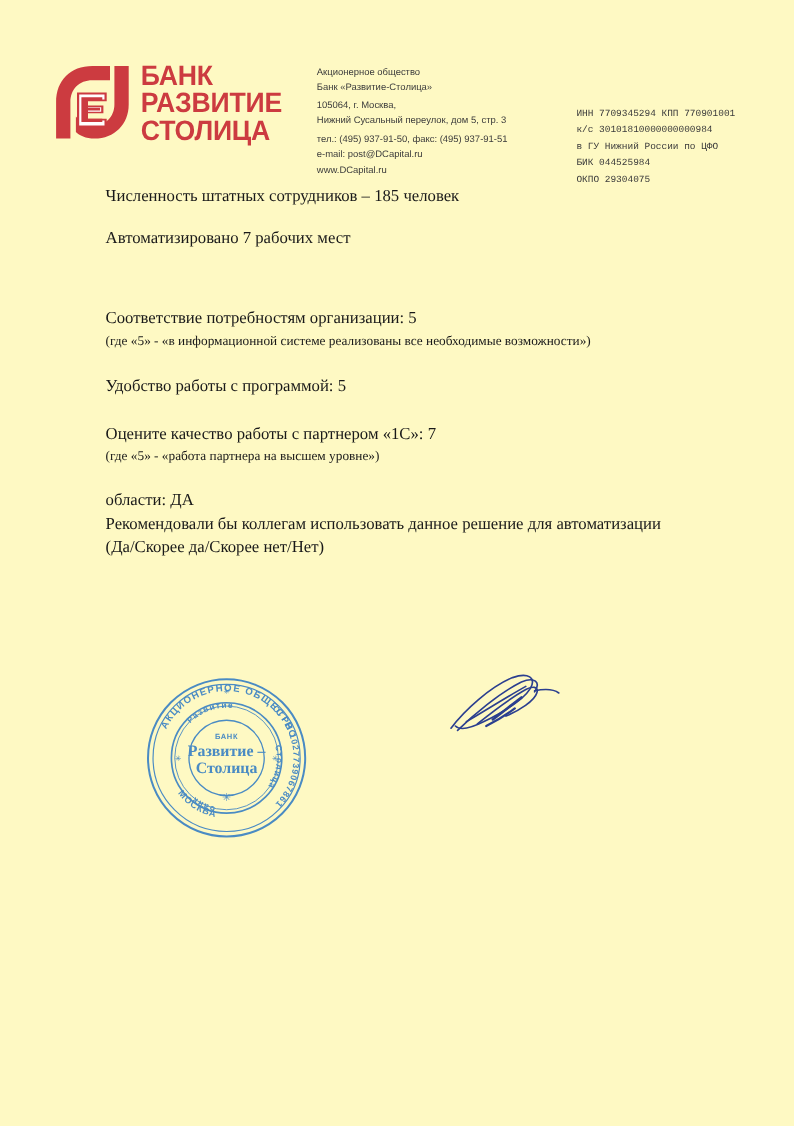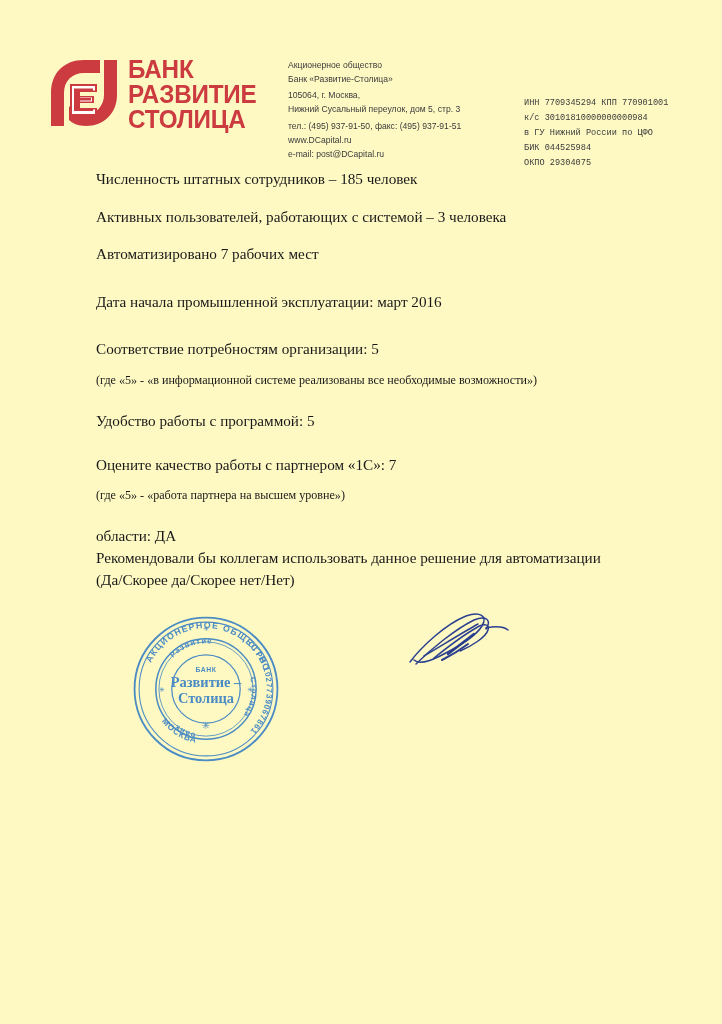--- a/index.html
+++ b/index.html
@@ -99,21 +99,21 @@
   .para {
     font-size: 15.2px;
     line-height: 1.42;
     color: #191919;
     margin: 0;
   }
   .para.lead { margin-bottom: 16px; font-family: Liberation Serif, serif; }
   .para.note {
     font-size: 12.1px;
     line-height: 1.34;
-    margin-top: 12px;
+    margin-top: 1px;
   }
   .gap-lg { height: 26px; }
   .gap-md { height: 22px; }
 
   
   .sign-area {
     position: absolute;
     left: 0;
     top: 612px;
     width: 722px;
@@ -162,42 +162,40 @@
       <div class="grp">
         <div class="ln">Акционерное общество</div>
         <div class="ln">Банк «Развитие-Столица»</div>
       </div>
       <div class="grp">
         <div class="ln">105064, г. Москва,</div>
         <div class="ln">Нижний Сусальный переулок, дом 5, стр. 3</div>
       </div>
       <div class="grp">
         <div class="ln">тел.: (495) 937-91-50, факс: (495) 937-91-51</div>
+        <div class="ln">e-mail: post@DCapital.ru</div>
         <div class="ln">www.DCapital.ru</div>
-        <div class="ln">e-mail: post@DCapital.ru</div>
       </div>
     </div>
 
     <div class="requisites-block">
       <div class="ln">ИНН 7709345294 КПП 770901001</div>
       <div class="ln">к/с 30101810000000000984</div>
       <div class="ln">в ГУ Нижний России по ЦФО</div>
       <div class="ln">БИК 044525984</div>
       <div class="ln">ОКПО 29304075</div>
     </div>
   </div>
 
   <div class="body-text">
 
     <p class="para lead">Численность штатных сотрудников – 185 человек</p>
-    <p class="para lead">Активных пользователей, работающих с системой – 3 человека</p>
     <p class="para">Автоматизировано 7 рабочих мест</p>
 
     <div class="gap-lg"></div>
-    <p class="para">Дата начала промышленной эксплуатации: март 2016</p>
 
     <div class="gap-lg"></div>
     <p class="para">Соответствие потребностям организации: 5</p>
     <p class="para note">(где «5» - «в информационной системе реализованы все необходимые возможности»)</p>
 
     <div class="gap-md"></div>
     <p class="para">Удобство работы с программой: 5</p>
 
     <div class="gap-md"></div>
     <p class="para">Оцените качество работы с партнером «1С»: 7</p>

